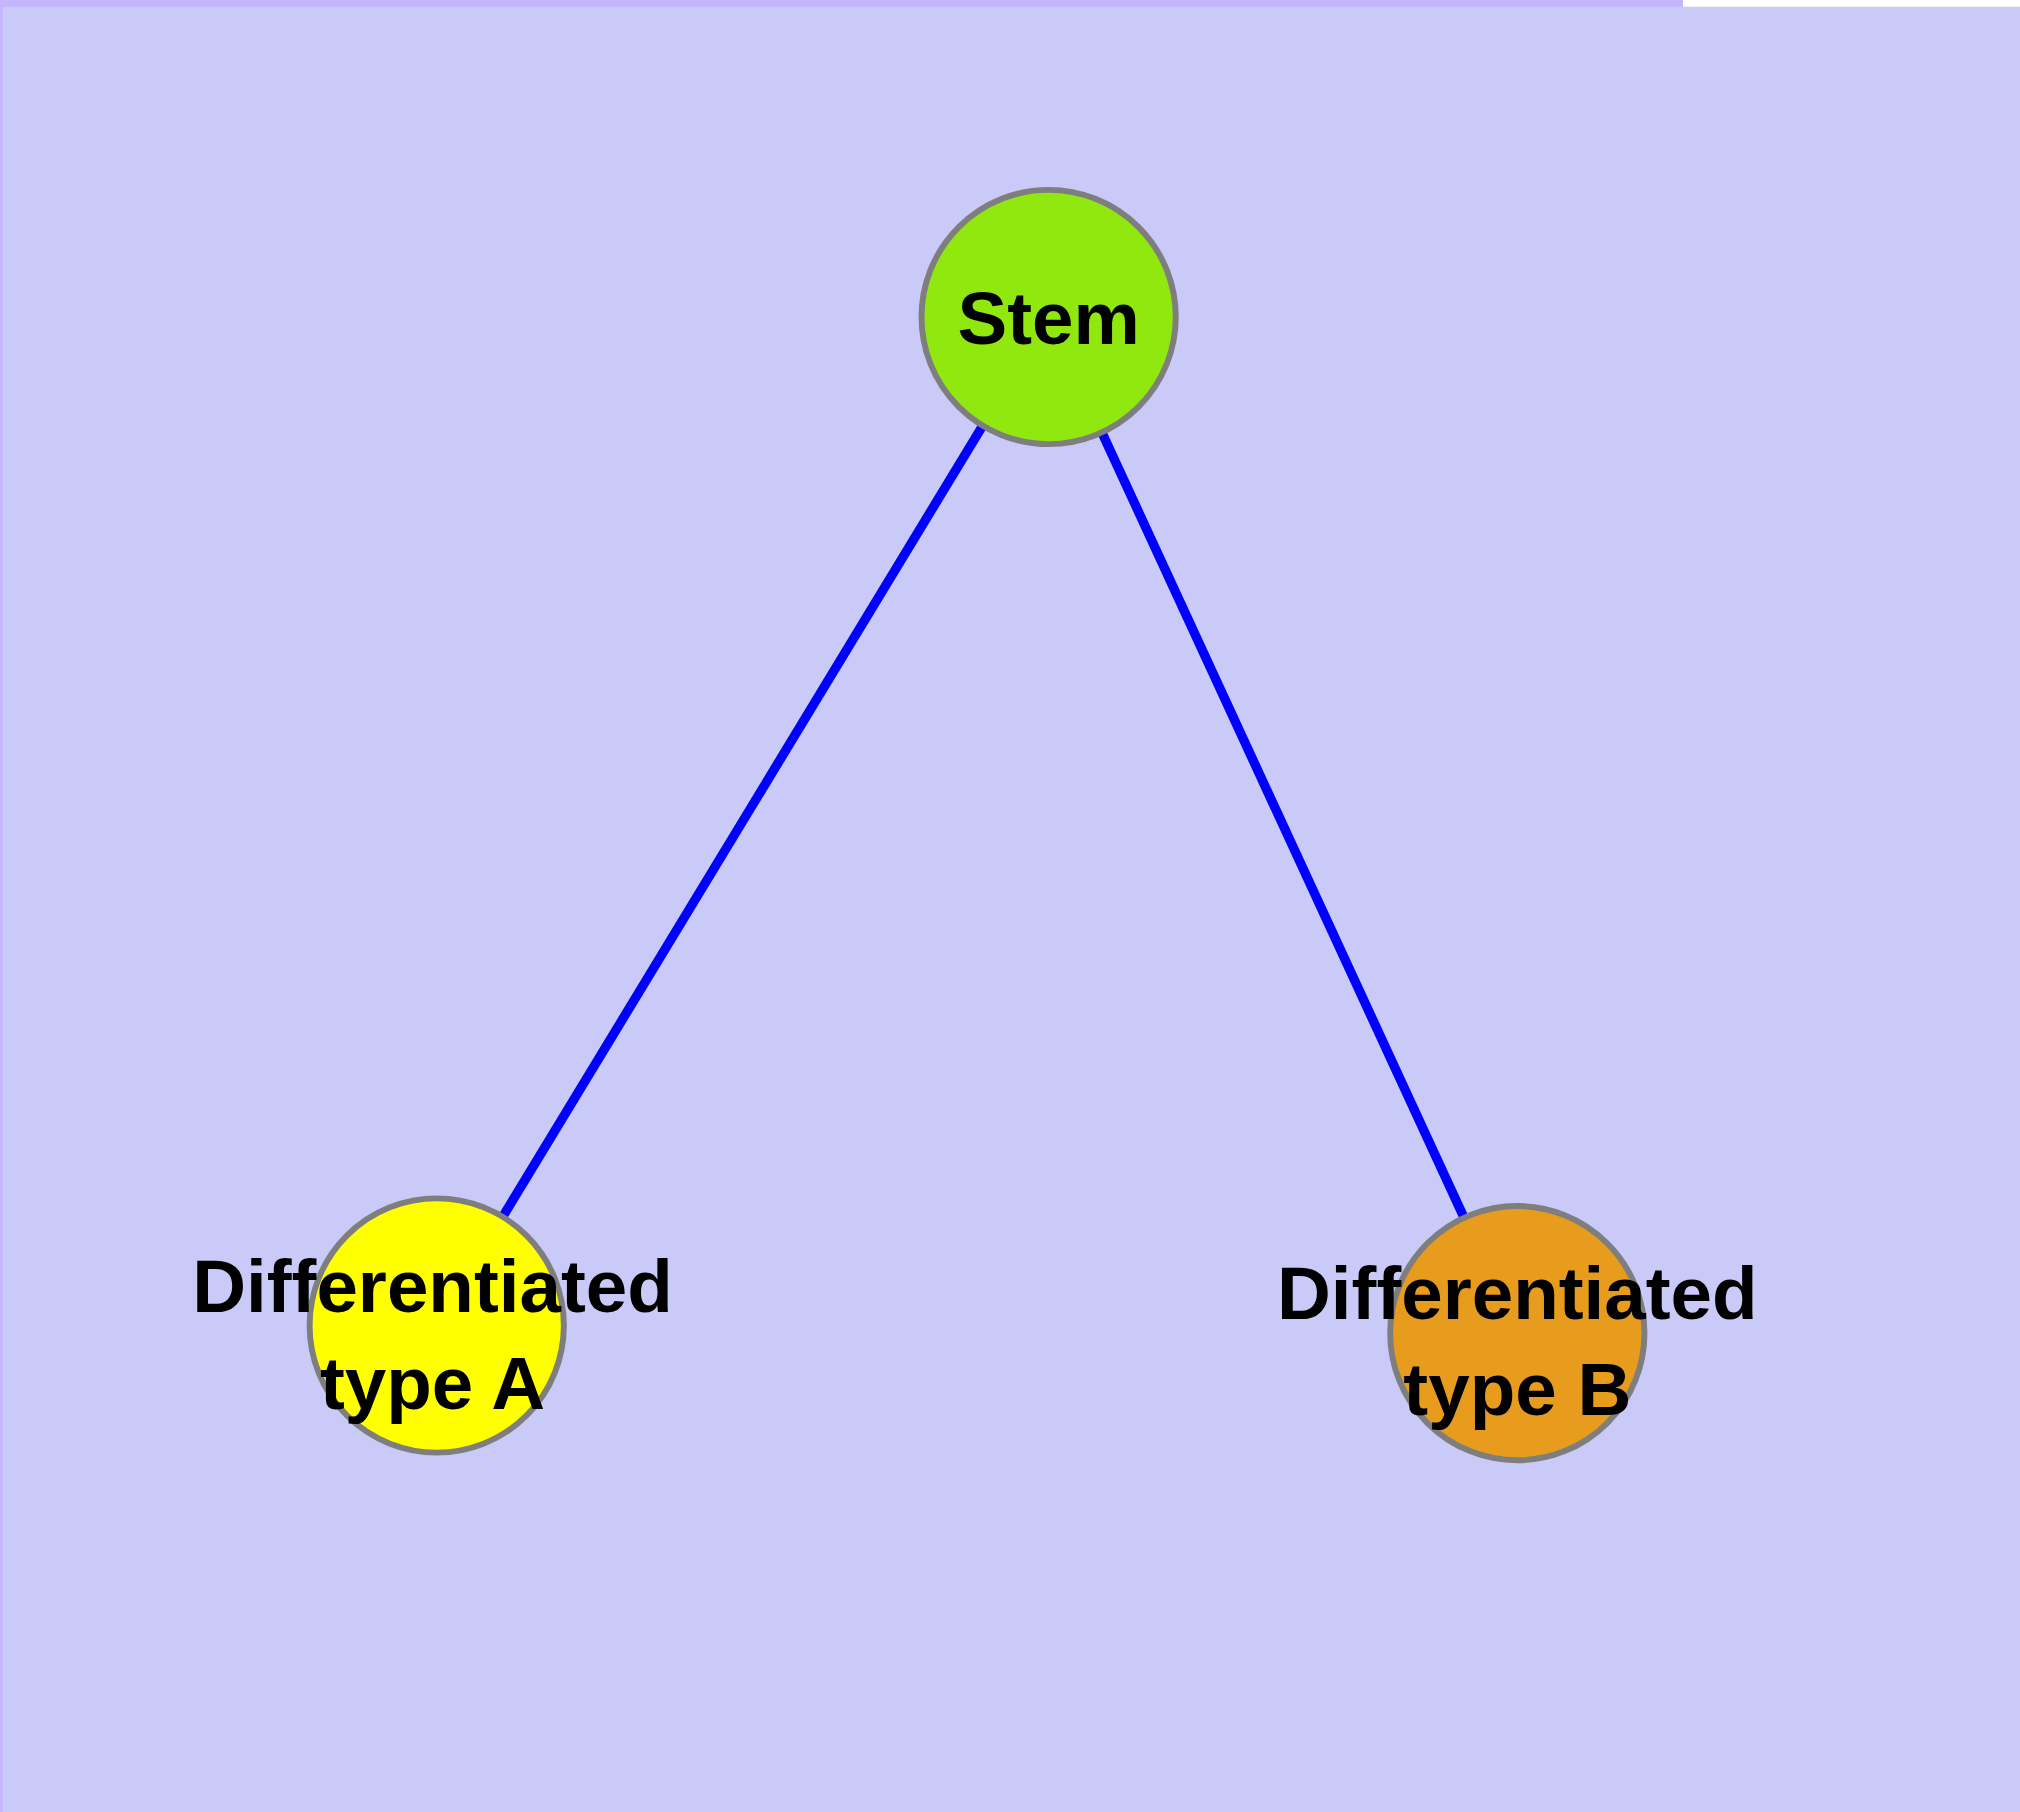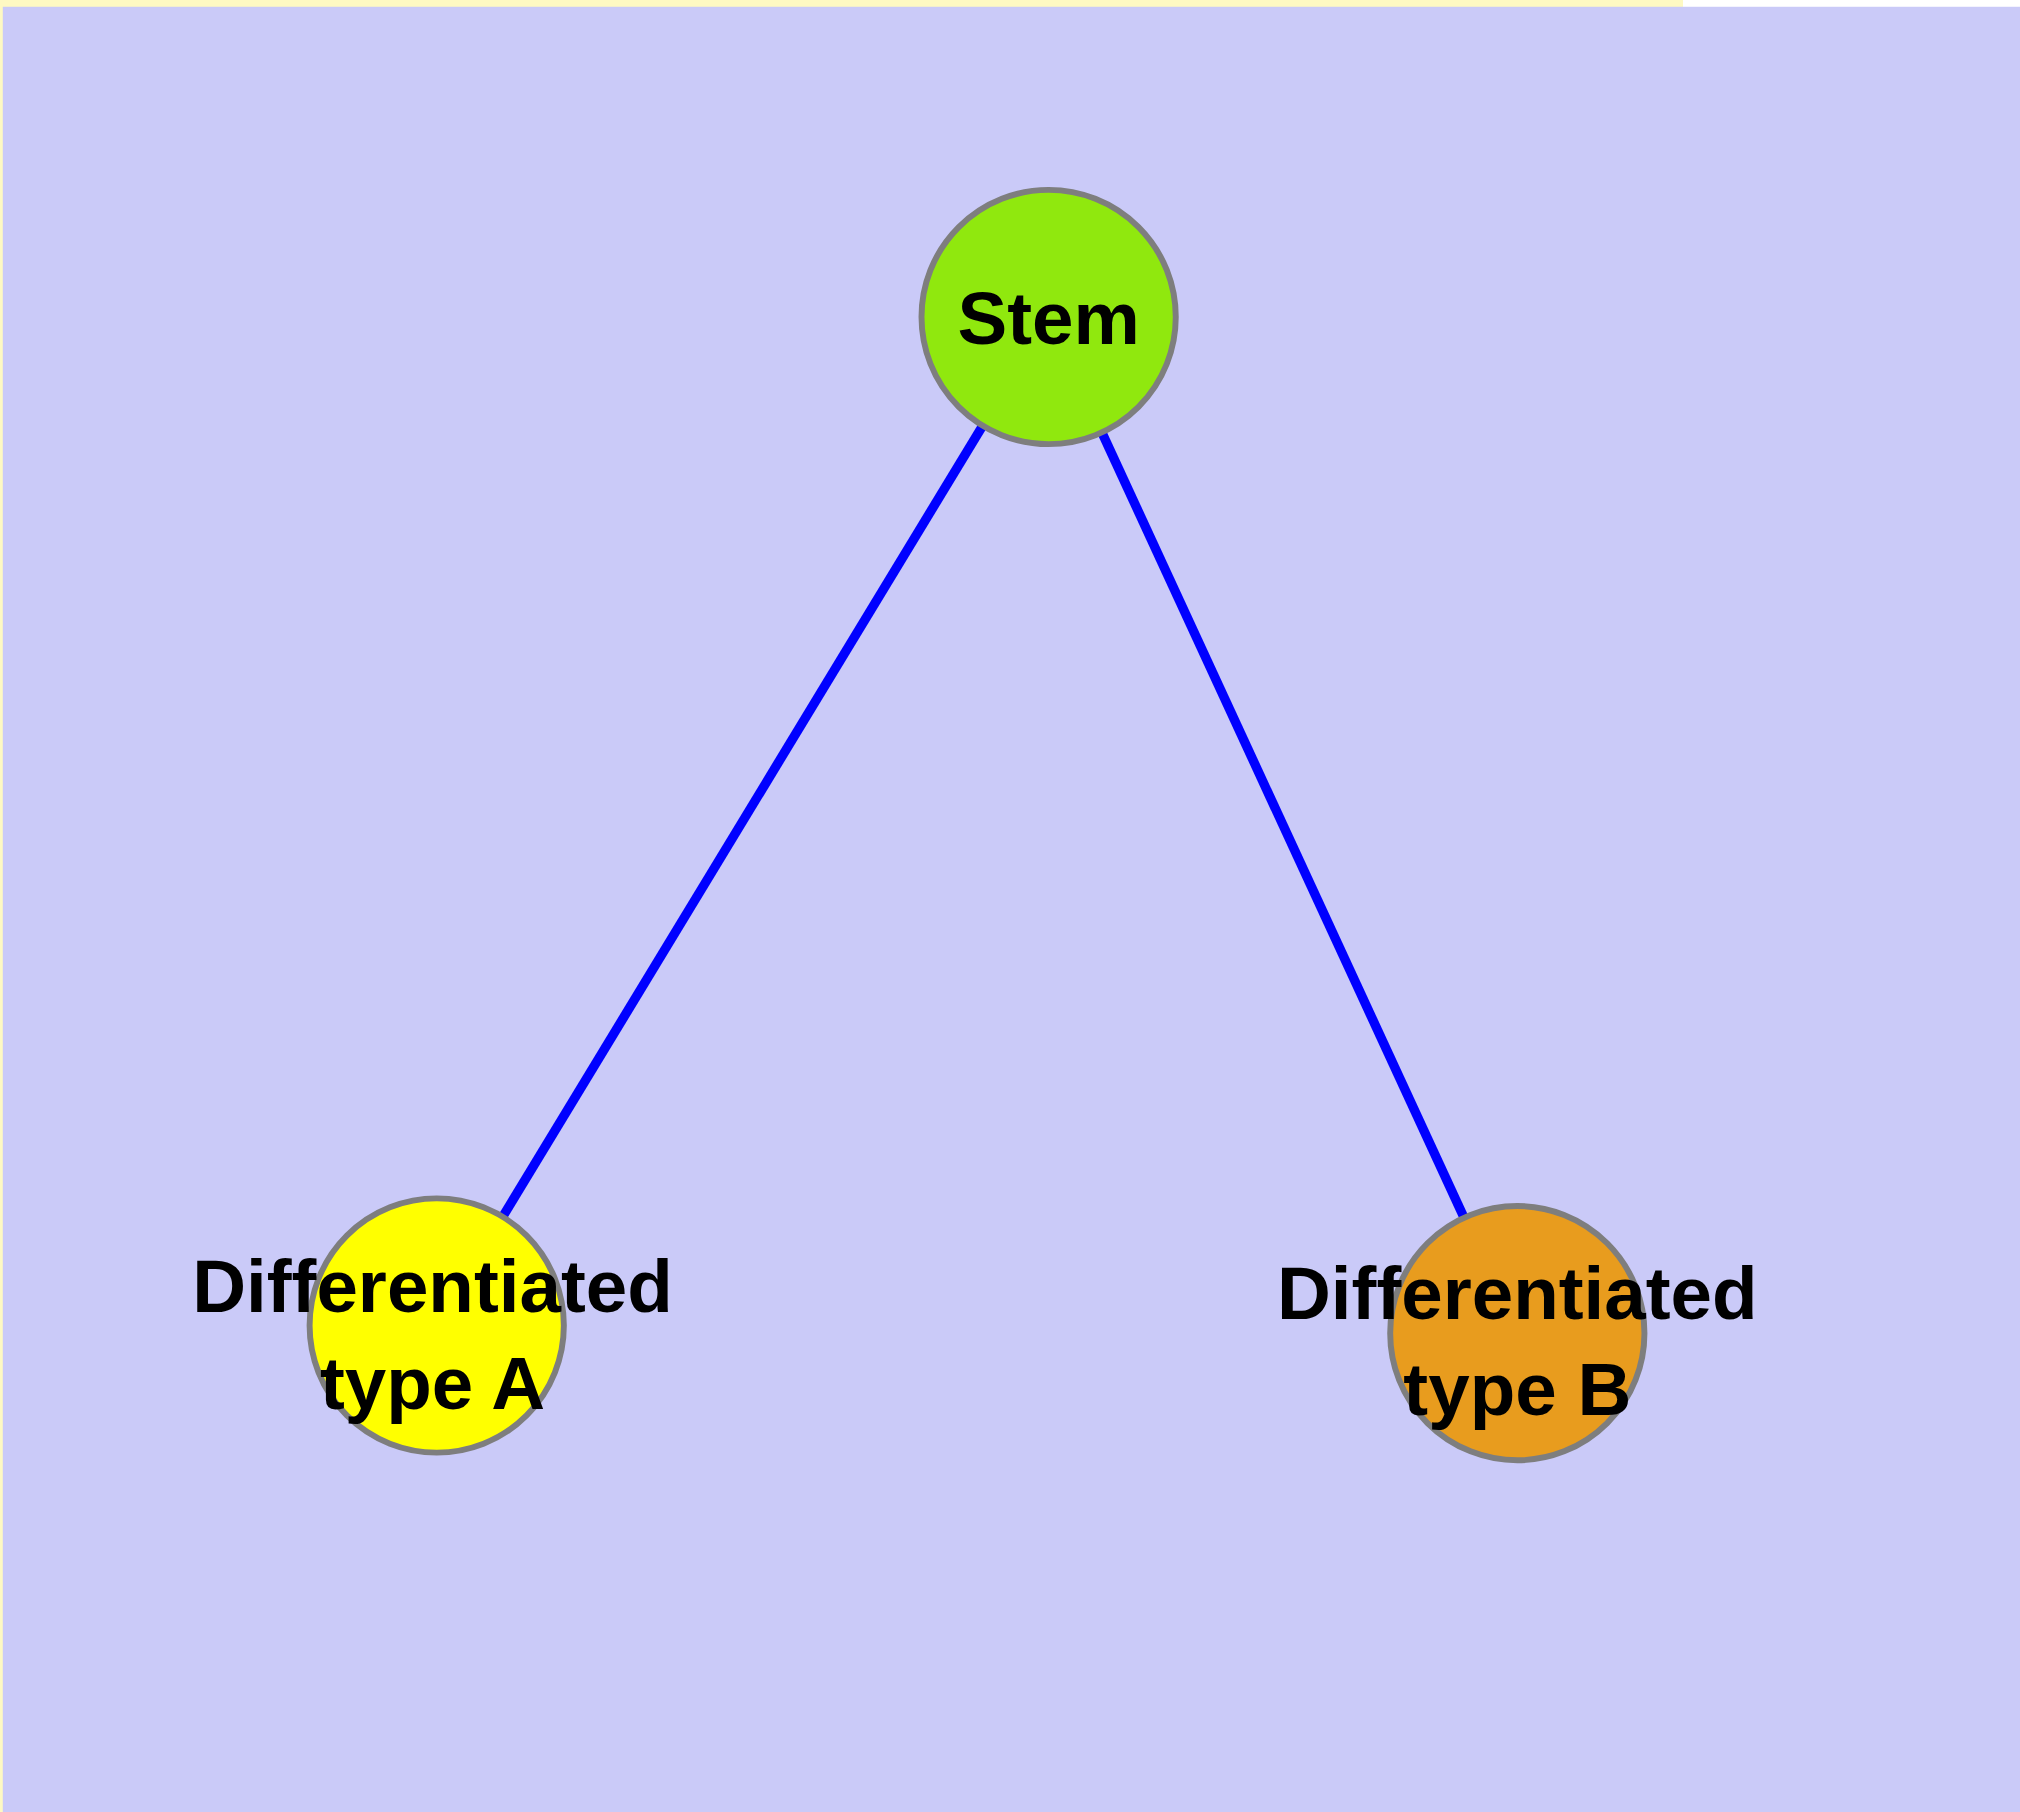--- a/index.html
+++ b/index.html
@@ -6,21 +6,21 @@
     margin: 0;
     padding: 0;
     background: #ffffff;
     width: 100%;
     height: 100%;
   }
   .figure-wrap {
     width: 1683px;
     height: 1812px;
     position: relative;
-    background: #fef9c3;
+    background: #c4b5fd;
   }
   svg.diagram {
     display: block;
     width: 2021px;
     height: 1812px;
   }
   .node-label {
     font-family: "Liberation Sans", sans-serif;
     font-weight: bold;
     font-size: 88px;

